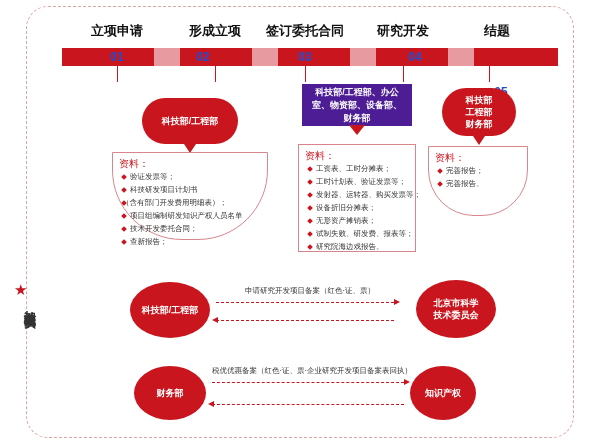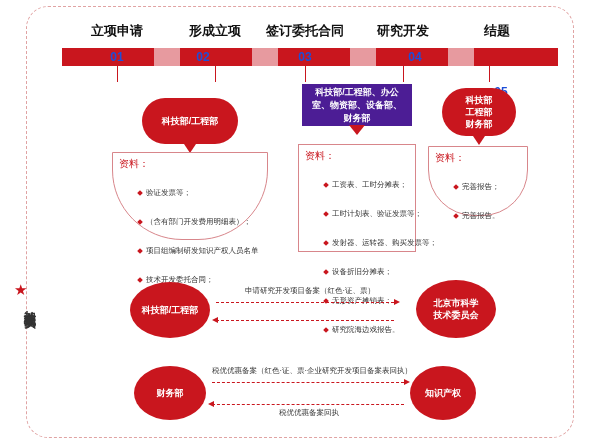--- a/index.html
+++ b/index.html
@@ -92,21 +92,21 @@
   .doc{
     position:absolute;
     border:1px solid #d8868b;
     background:#fff;
     box-sizing:border-box;
     padding:5px 6px 5px 6px;
     font-size:7.5px;line-height:11px;color:#333;
   }
   .doc .doc-title{color:#c9161e;font-size:10px;margin-bottom:2px;font-family:Liberation Serif, serif;}
   .doc ul{list-style:none;margin:0;padding:0;}
-  .doc li{position:relative;padding-left:9px;margin:18px;white-space:nowrap;}
+  .doc li{position:relative;padding-left:9px;margin:2px;white-space:nowrap;}
   .doc li::before{
     content:"";position:absolute;left:1px;top:4px;
     width:4px;height:4px;background:#c9161e;
     transform:rotate(45deg);
   }
 
   
   .circle{
     position:absolute;border-radius:50%;
     background:#c9161e;color:#fff;
@@ -167,39 +167,41 @@
   <div class="tl-tick" style="left:305px;"></div>
   <div class="tl-tick" style="left:403px;"></div>
   <div class="tl-tick" style="left:489px;"></div>
 
   <div class="pin tip" style="left:142px;top:98px;width:96px;height:46px;border-radius:48px;">科技部/工程部</div>
 
   <div class="doc" style="left:112px;top:152px;width:156px;height:88px;border-radius:0 0 70px 70px;">
     <div class="doc-title">资料：</div>
     <ul>
       <li>验证发票等；</li>
-      <li style="padding-left:9px;">（含有部门开发费用明细表）；</li>
+      <li>科技研发项目计划书</li>
+      <li style="padding-left:1px;">（含有部门开发费用明细表）；</li>
       <li>项目组编制研发知识产权人员名单</li>
       <li>技术开发委托合同；</li>
       <li>查新报告；</li>
     </ul>
   </div>
 
   <div class="redbox tip" style="left:302px;top:84px;width:110px;height:42px;">
     <span>科技部/工程部、办公室、物资部、设备部、财务部</span>
   </div>
 
   <div class="doc" style="left:298px;top:144px;width:118px;height:108px;">
     <div class="doc-title">资料：</div>
     <ul>
       <li>工资表、工时分摊表；</li>
       <li>工时计划表、验证发票等；</li>
       <li>发射器、运转器、购买发票等；</li>
       <li>设备折旧分摊表；</li>
       <li>无形资产摊销表；</li>
+      <li>试制失败、研发费、报表等；</li>
       <li>研究院海边戏报告。</li>
     </ul>
   </div>
 
   <div class="pin tip" style="left:442px;top:88px;width:74px;height:48px;border-radius:40px;white-space:pre-line;">科技部
 工程部
 财务部</div>
 
   <div class="doc" style="left:428px;top:146px;width:100px;height:70px;border-radius:0 0 46px 46px;">
     <div class="doc-title">资料：</div>
@@ -224,15 +226,14 @@
   <div class="circle" style="left:134px;top:366px;width:72px;height:54px;">财务部</div>
 
   <div class="circle" style="left:410px;top:366px;width:66px;height:54px;">知识产权</div>
 
   <div class="flowlabel" style="left:212px;top:366px;width:198px;">税优优惠备案（红色·证、票·企业研究开发项目备案表回执）</div>
   <div class="dashline" style="left:212px;top:382px;width:192px;"></div>
   <div class="arrowR" style="left:404px;top:379px;"></div>
 
   <div class="dashline" style="left:212px;top:404px;width:192px;"></div>
   <div class="arrowL" style="left:208px;top:401px;"></div>
-  <div class="flowlabel" style="left:236px;top:408px;width:146px;">税优优惠备案回执</div>
 
 </div>
 
 </body></html>

